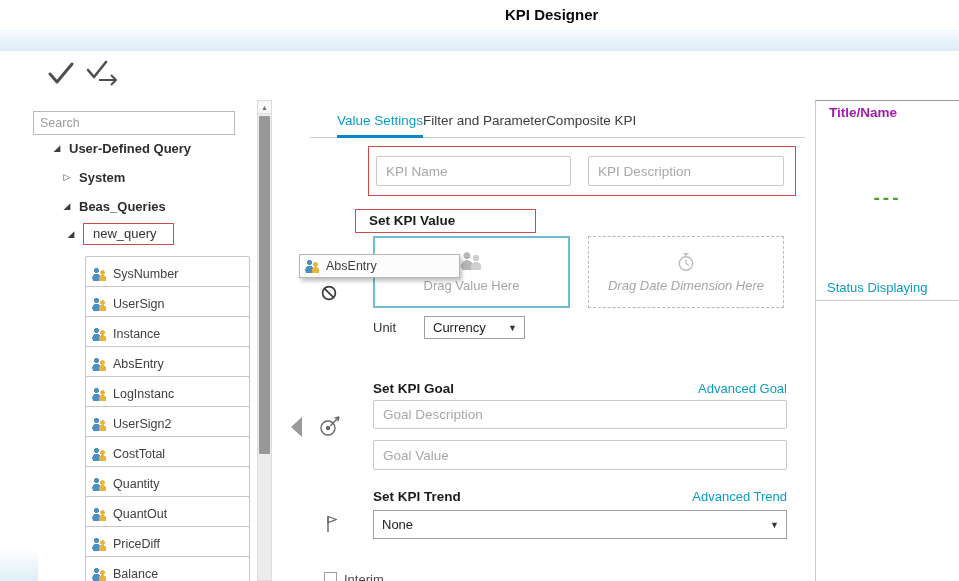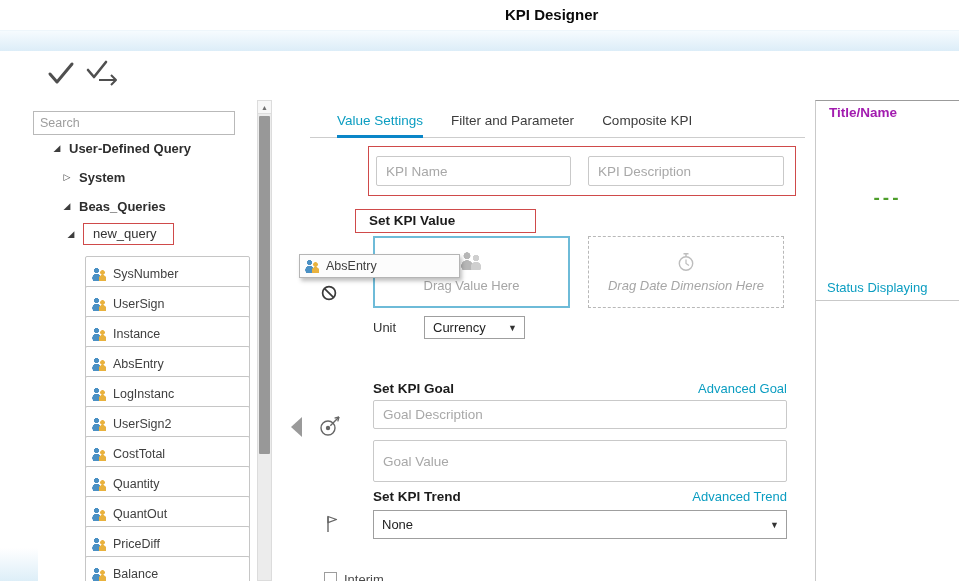--- a/index.html
+++ b/index.html
@@ -44,21 +44,21 @@
   .v-scrollbar { position:absolute; left:257px; top:100px; width:15px; height:481px;
                  background:#ececec; border:1px solid #dcdcdc; cursor:pointer; }
   .v-scrollbar .up { position:absolute; left:0; top:0; width:13px; height:13px; color:#707070;
                      font-size:7px; text-align:center; line-height:13px; background:#f7f7f7;
                      border-bottom:1px solid #ddd; }
   .v-scrollbar .thumb { position:absolute; left:1px; top:15px; width:11px; height:338px;
                         background:#989898; border-radius:1px; }
 
   
   .tabs { position:absolute; left:310px; top:110px; width:495px; height:28px;
-          border-bottom:1px solid #cdcdcd; display:flex; gap:28px; padding-left:27px; font-size:13.5px; }
+          border-bottom:1px solid #cdcdcd; display:flex; padding-left:27px; font-size:13.5px; }
   .tab { height:28px; padding-top:3px; color:#3c3c3c; cursor:pointer; }
   .tab.active { color:#0b9dc1; border-bottom:3px solid #0a86c8; }
   .red-frame { position:absolute; border:1px solid #cf4a4a; }
   .txt-input { position:absolute; border:1px solid #c9c9c9; border-radius:2px; padding:0 9px;
                font:13.5px "Liberation Sans",sans-serif; color:#333; background:#fff; }
   .txt-input::placeholder { color:#a8a8a8; }
   .section-chip { position:absolute; left:355px; top:209px; width:181px; height:24px;
                   border:1px solid #cf4a4a; font-size:13.5px; font-weight:bold; color:#1c1c1c;
                   line-height:22px; padding-left:13px; background:#fff; }
   .section-title { position:absolute; font-size:13.5px; font-weight:bold; color:#1c1c1c; }
@@ -241,21 +241,21 @@
 <div class="teal-link" style="right:172px; top:381px;">Advanced Goal</div>
 <div class="goal-icon-wrap">
   <svg width="23" height="23" viewBox="0 0 23 23">
       <circle cx="10" cy="13" r="7" fill="none" stroke="#666" stroke-width="1.4"></circle>
       <circle cx="10" cy="13" r="2.2" fill="#666"></circle>
       <path d="M21 2 L12.3 10.7" stroke="#666" stroke-width="1.4"></path>
       <path d="M21 2 l-1.2 4.4 M21 2 l-4.4 1.2" stroke="#666" stroke-width="1.3" fill="none"></path>
     </svg>
 </div>
 <input class="txt-input" style="left: 373px; top: 400px; width: 414px; height: 29px;" type="text" placeholder="Goal Description">
-<input class="txt-input" style="left: 373px; top: 440px; width: 414px; height: 42px;" type="text" placeholder="Goal Value">
+<input class="txt-input" style="left: 373px; top: 440px; width: 414px; height: 30px;" type="text" placeholder="Goal Value">
 
 <div class="section-title" style="left:373px; top:489px;">Set KPI Trend</div>
 <div class="teal-link" style="right:172px; top:489px;">Advanced Trend</div>
 <div class="trend-icon-wrap">
   <svg width="19" height="21" viewBox="0 0 19 21">
       <path d="M6 19 V3.5" stroke="#666" stroke-width="1.4"></path>
       <path d="M6 3.5 l8.5 3 -8.5 3.2 z" fill="none" stroke="#666" stroke-width="1.3" stroke-linejoin="round"></path>
     </svg>
 </div>
 <div class="fake-select" style="left:373px; top:510px; width:414px; height:29px;">

